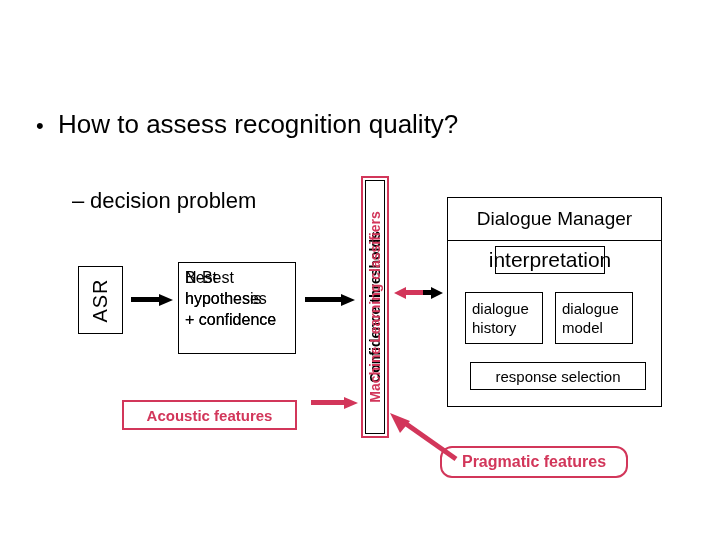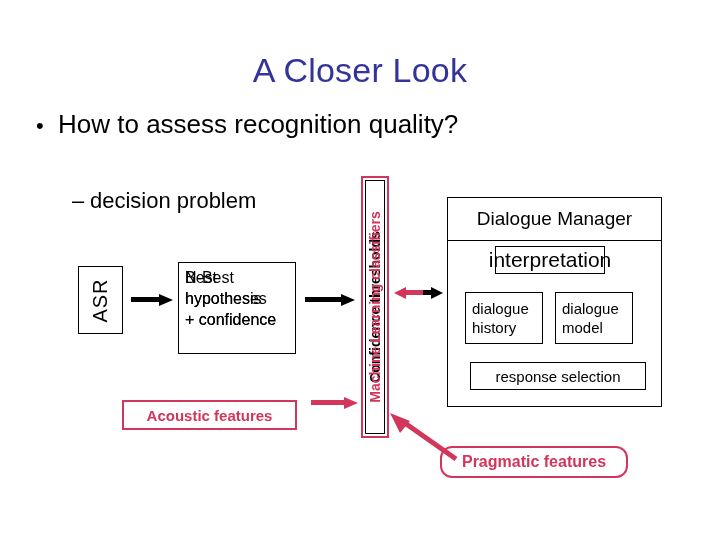--- a/index.html
+++ b/index.html
@@ -299,21 +299,20 @@
     top: 411px;
     width: 72px;
     height: 52px;
   }
 </style>
 </head>
 <body>
 
 <div id="slide">
 
-  <div class="slide-title">A Closer Look</div>
 
   <div class="bullet-l1">
     <span class="dot">•</span><span>How to assess recognition quality?</span>
   </div>
 
   <div class="bullet-l2">
     <span class="dash">–</span><span>decision problem</span>
   </div>
 
   <div class="box box-black" id="asr-box">

